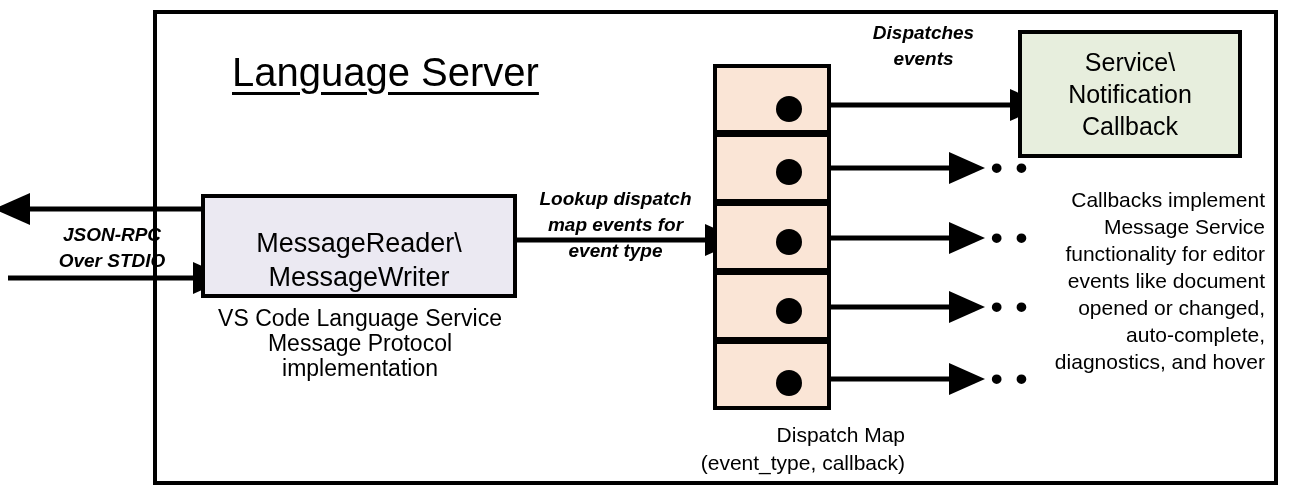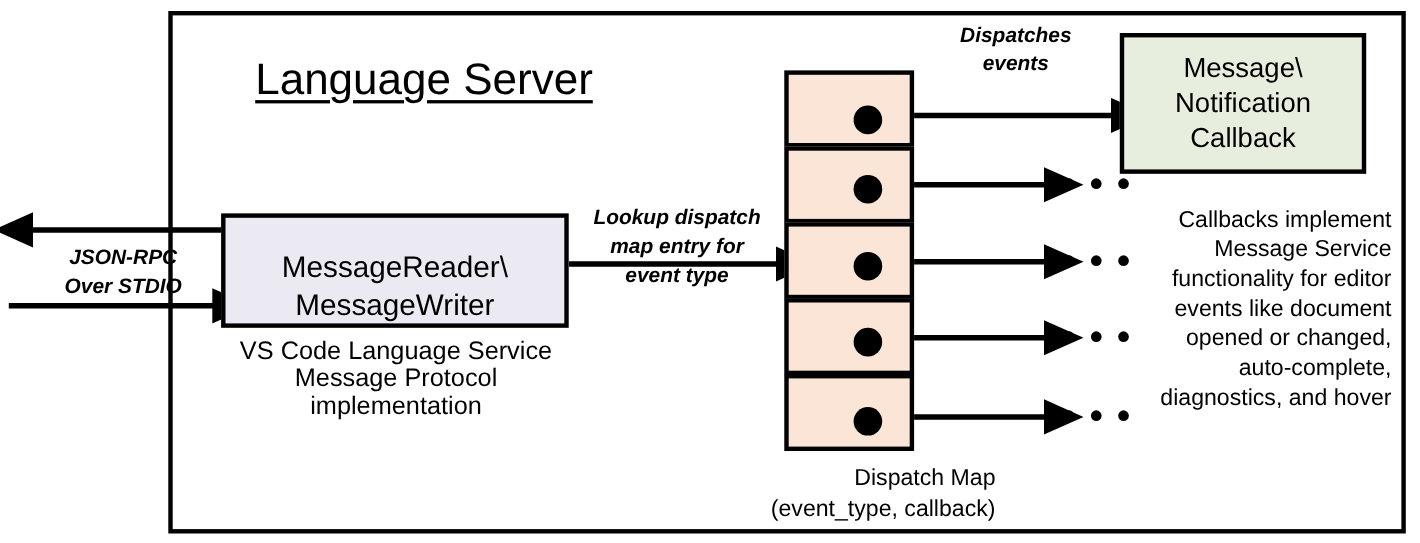--- a/index.html
+++ b/index.html
@@ -238,21 +238,21 @@
       <div>MessageWriter</div>
     </div>
   </div>
   <div class="abs" id="reader-caption">
     <div>VS Code Language Service</div>
     <div>Message Protocol implementation</div>
   </div>
 
   <div class="abs" id="lookup-label">
     <div>Lookup dispatch</div>
-    <div>map entry for</div>
+    <div>map events for</div>
     <div>event type</div>
   </div>
 
   <div class="abs" id="dispatch-map">
     <div class="map-row" style="top:0px;height:70px;">
       <div class="map-dot" style="left:59px;top:28px;"></div>
     </div>
     <div class="map-row" style="top:69px;height:70px;">
       <div class="map-dot" style="left:59px;top:22px;"></div>
     </div>
@@ -277,21 +277,21 @@
     <div>events</div>
   </div>
 
   <div class="ellipsis" style="left:966px;top:162px;">• • •</div>
   <div class="ellipsis" style="left:966px;top:232px;">• • •</div>
   <div class="ellipsis" style="left:966px;top:301px;">• • •</div>
   <div class="ellipsis" style="left:966px;top:373px;">• • •</div>
 
   <div class="abs" id="callback-box">
     <div class="boxtext">
-      <div>Message\</div>
+      <div>Service\</div>
       <div>Notification</div>
       <div>Callback</div>
     </div>
   </div>
 
   <div class="abs" id="callback-caption">
     <div>Callbacks implement</div>
     <div>Message Service</div>
     <div>functionality for editor</div>
     <div>events like document</div>

